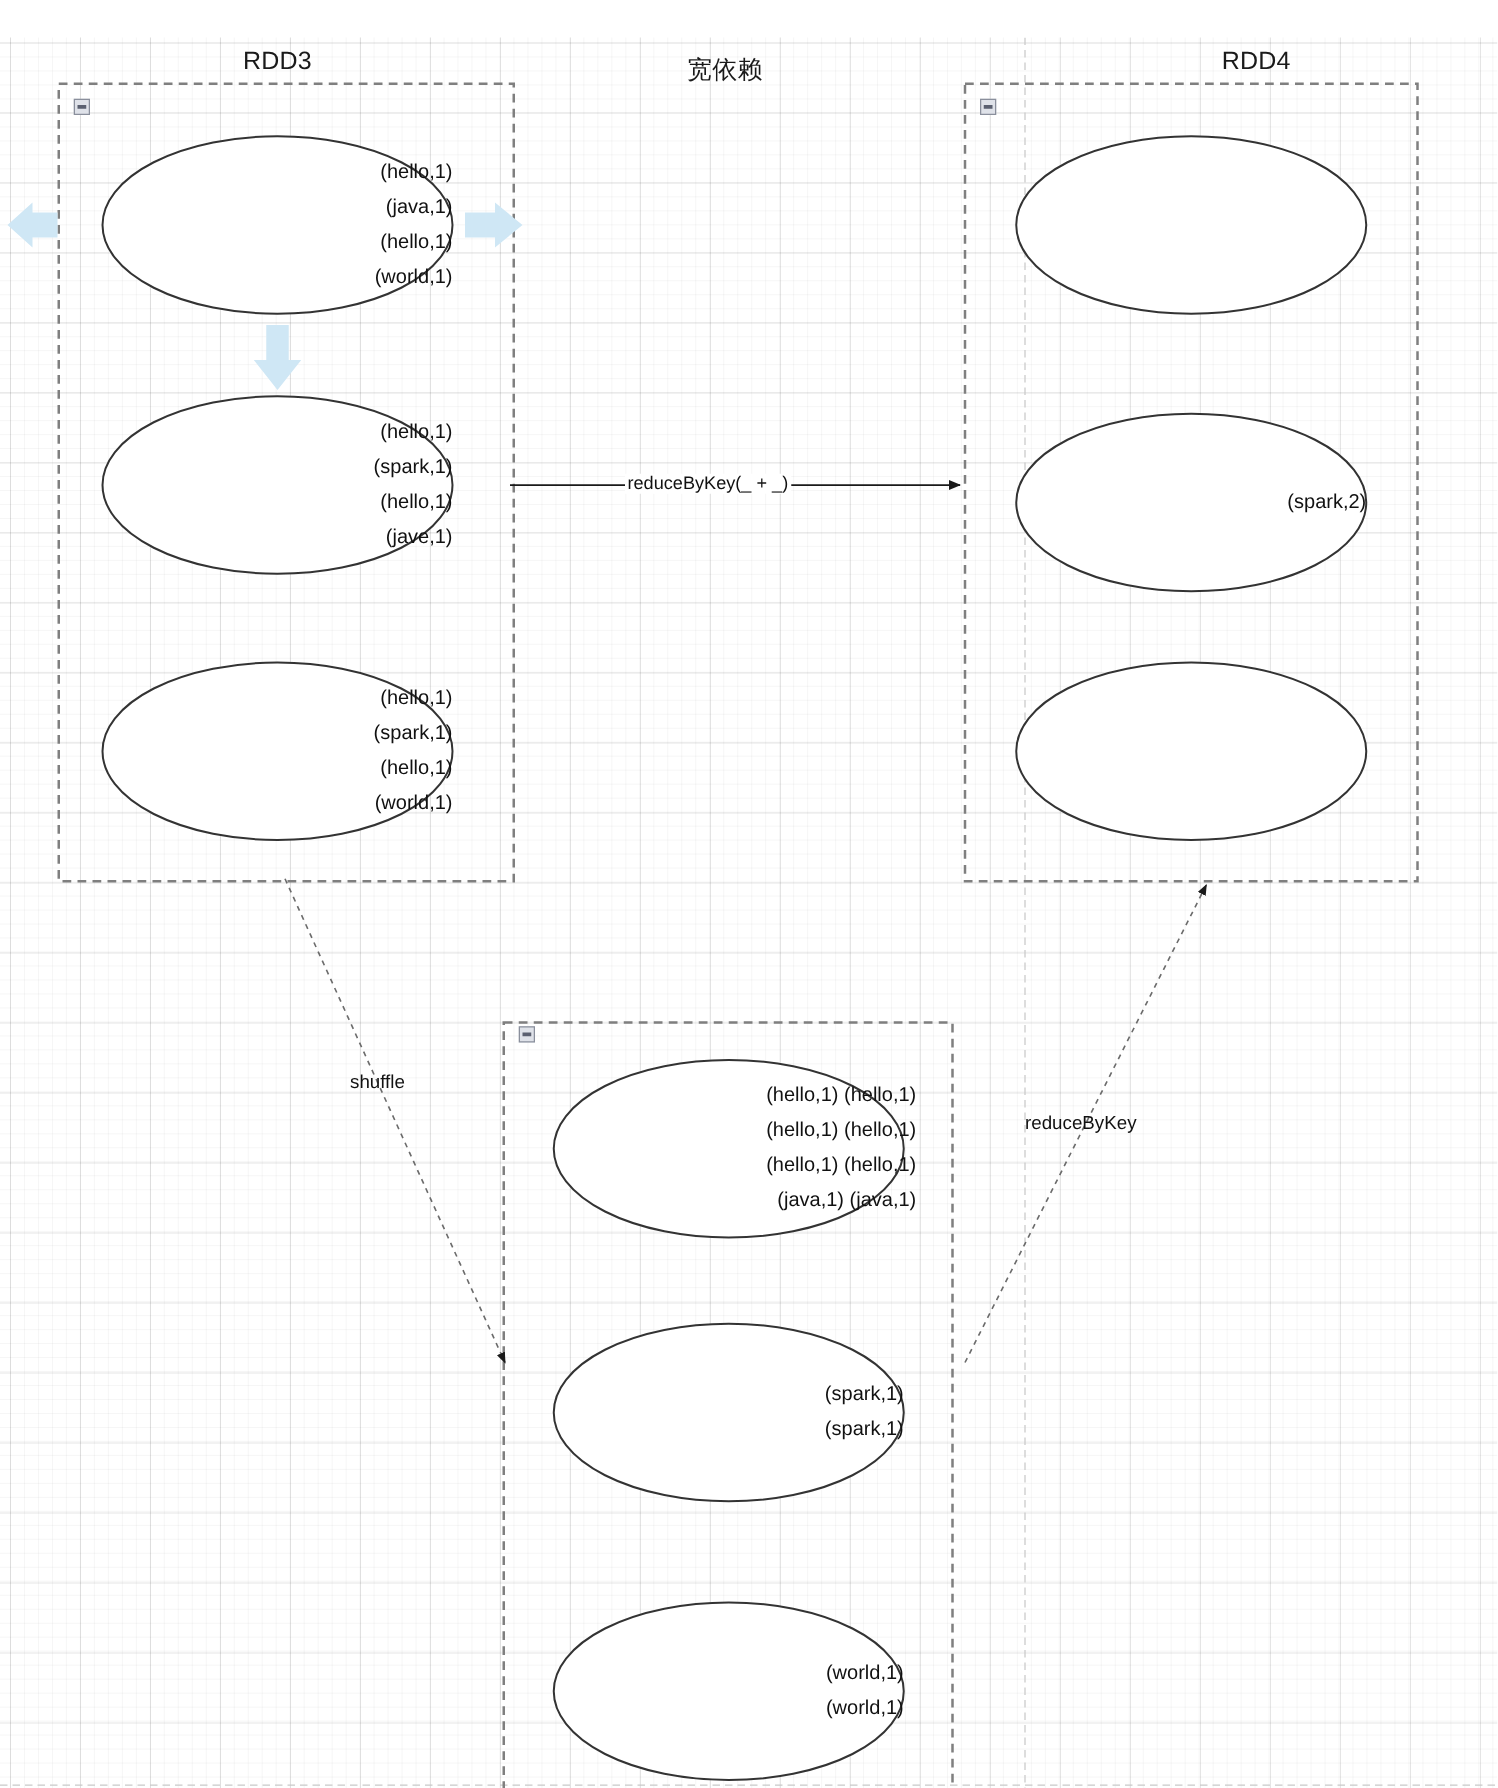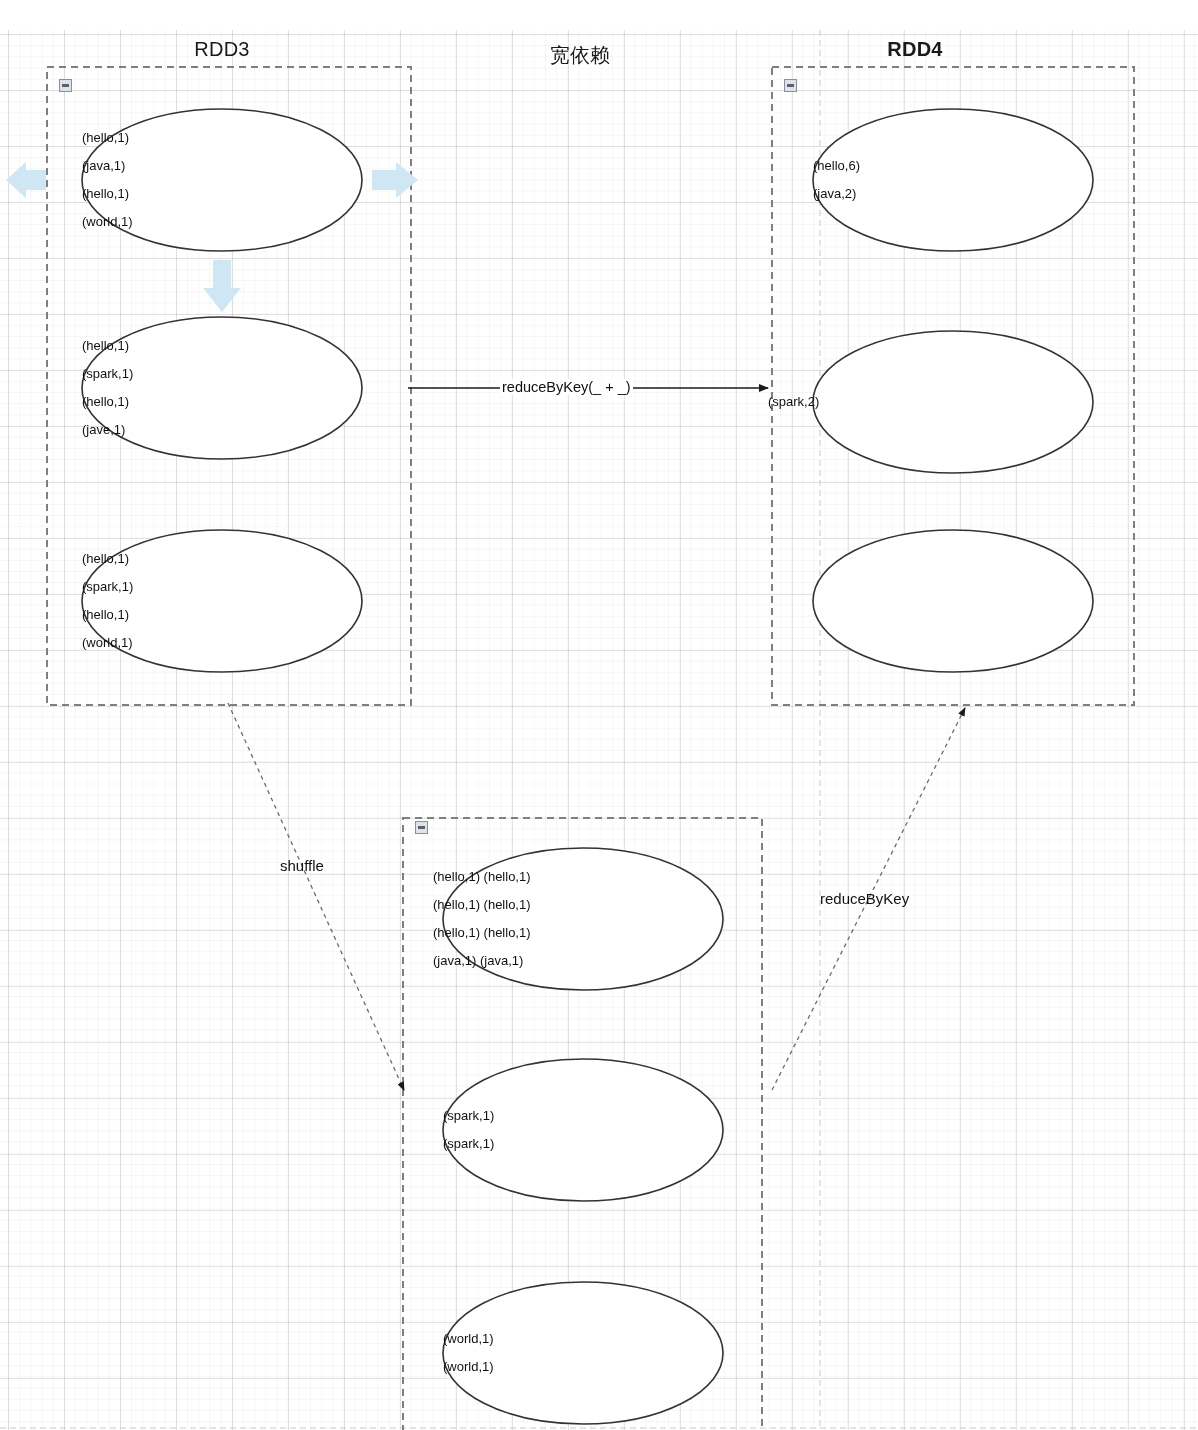--- a/index.html
+++ b/index.html
@@ -60,22 +60,22 @@
     content: "";
     position: absolute;
     left: 2px;
     top: 4px;
     width: 7px;
     height: 3px;
     background: #5b6070;
   }
   .ellipse-text {
     position: absolute;
-    text-align: left;
-    font-size: 13px;
+    text-align: right;
+    font-size: 16px;
     line-height: 28px;
     color: #111111;
     white-space: pre;
     pointer-events: none;
   }
   .edge-label {
     position: absolute;
     font-size: 14.5px;
     color: #111111;
     background: #ffffff;
@@ -141,42 +141,40 @@
     </g>
     <g>
       <path d="M213,230 L231,230 L231,258 L241,258 L222,282 L203,258 L213,258 Z" fill="#cfe7f5"></path>
     </g>
   </svg>
 
   <div class="group-title" style="left:147px; top:8px; width:150px;">RDD3</div>
 
   <div class="group-title cjk" style="left:505px; top:12px; width:150px;">宽依赖</div>
 
-  <div class="group-title" style="left:840px; top:8px; width:150px;font-weight:bold;">RDD4</div>
+  <div class="group-title" style="left:930px; top:8px; width:150px;">RDD4</div>
 
   <div class="collapse-handle" style="left:59px; top:49px;"></div>
   <div class="collapse-handle" style="left:784px; top:49px;"></div>
   <div class="collapse-handle" style="left:415px; top:791px;"></div>
 
   <div class="ellipse-text" style="left:82px; top:94px; width:280px;">(hello,1)
 (java,1)
 (hello,1)
 (world,1)</div>
   <div class="ellipse-text" style="left:82px; top:302px; width:280px;">(hello,1)
 (spark,1)
 (hello,1)
 (jave,1)</div>
   <div class="ellipse-text" style="left:82px; top:515px; width:280px;">(hello,1)
 (spark,1)
 (hello,1)
 (world,1)</div>
 
-  <div class="ellipse-text" style="left:813px; top:122px; width:280px;">(hello,6)
-(java,2)</div>
-  <div class="ellipse-text" style="left:768px; top:358px; width:280px;">(spark,2)</div>
+  <div class="ellipse-text" style="left:813px; top:358px; width:280px;">(spark,2)</div>
 
   <div class="ellipse-text" style="left:433px; top:833px; width:300px;">(hello,1) (hello,1)
 (hello,1) (hello,1)
 (hello,1) (hello,1)
 (java,1) (java,1)</div>
   <div class="ellipse-text" style="left:443px; top:1072px; width:280px;">(spark,1)
 (spark,1)</div>
   <div class="ellipse-text" style="left:443px; top:1295px; width:280px;">(world,1)
 (world,1)</div>
 

